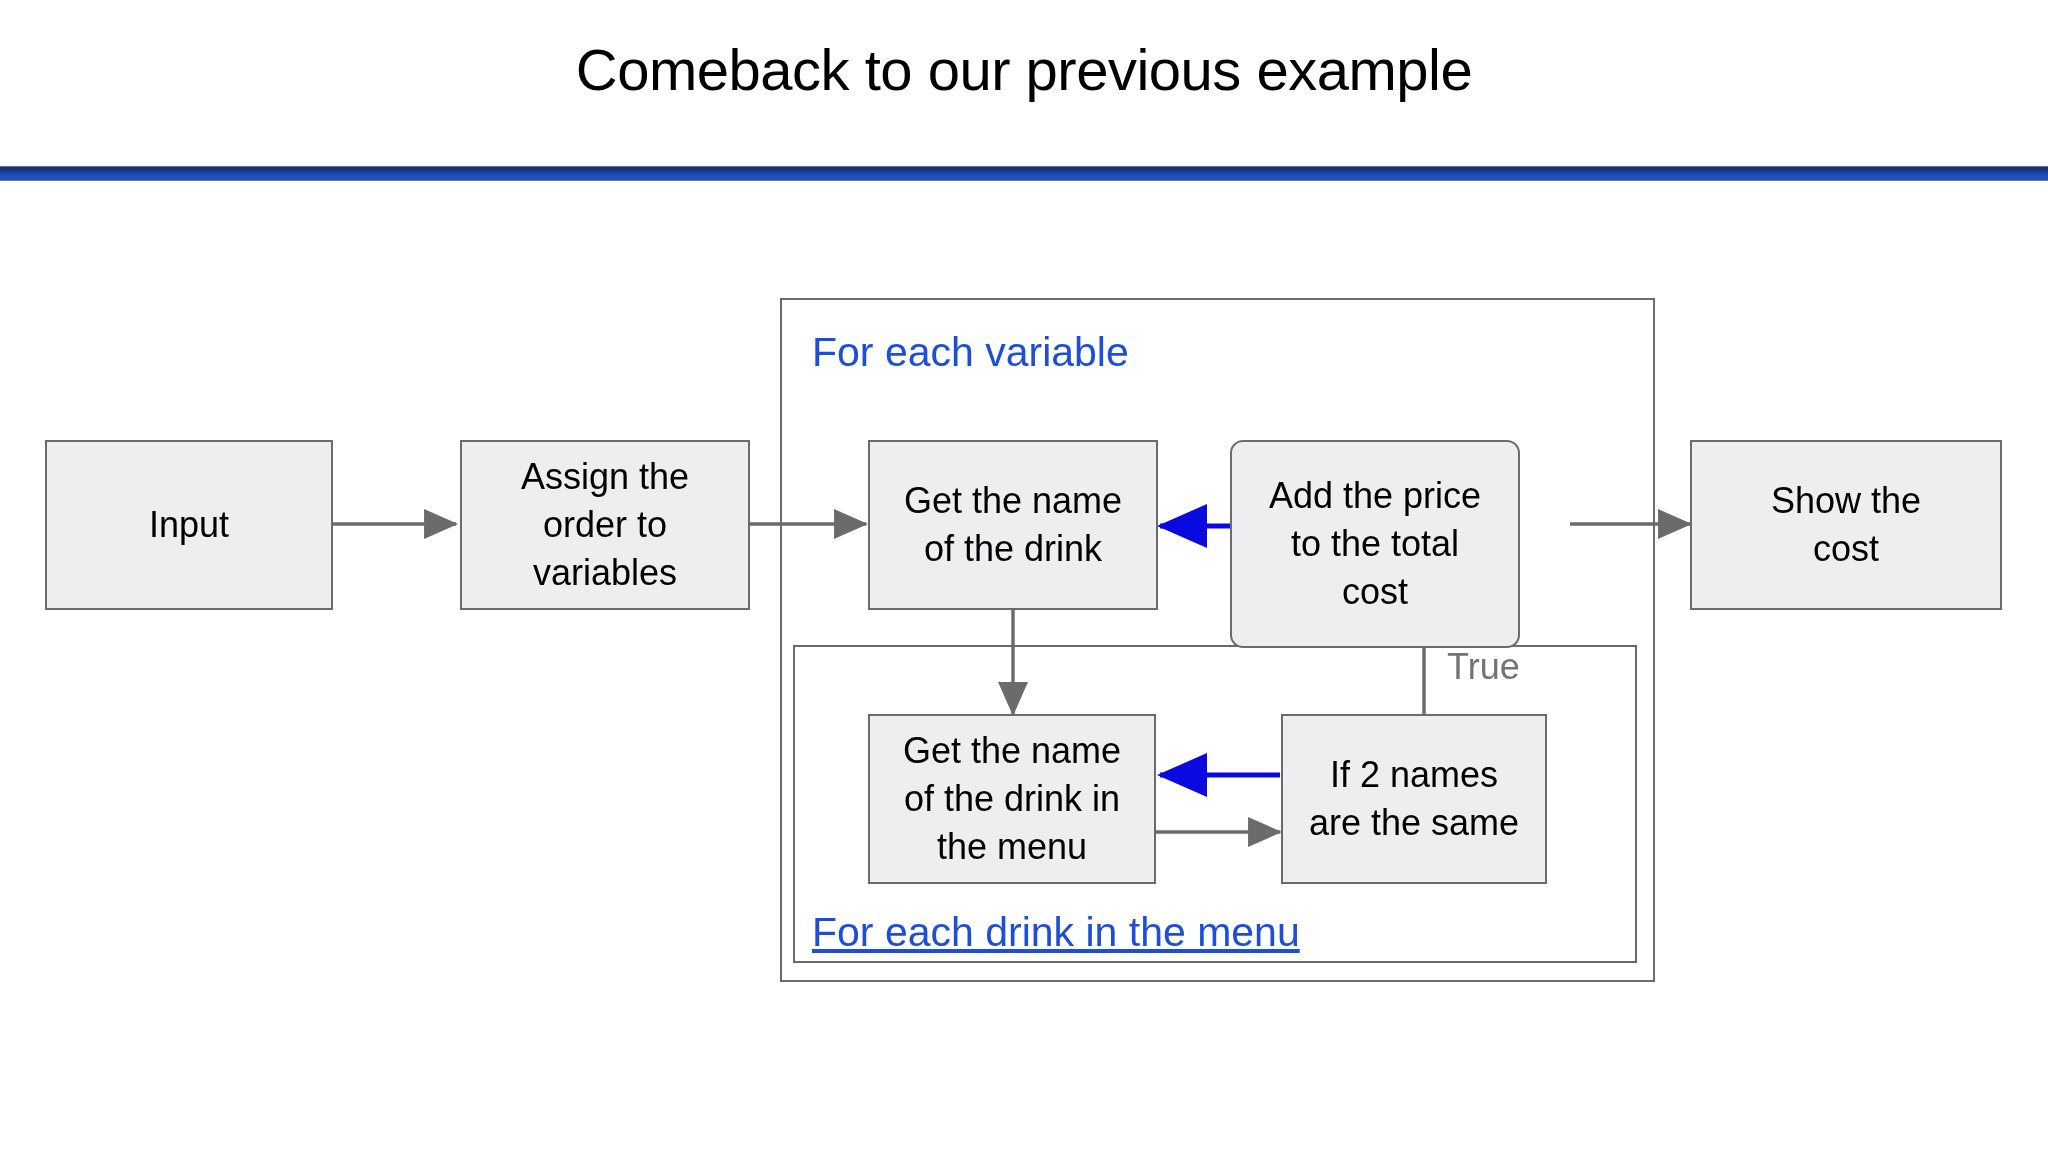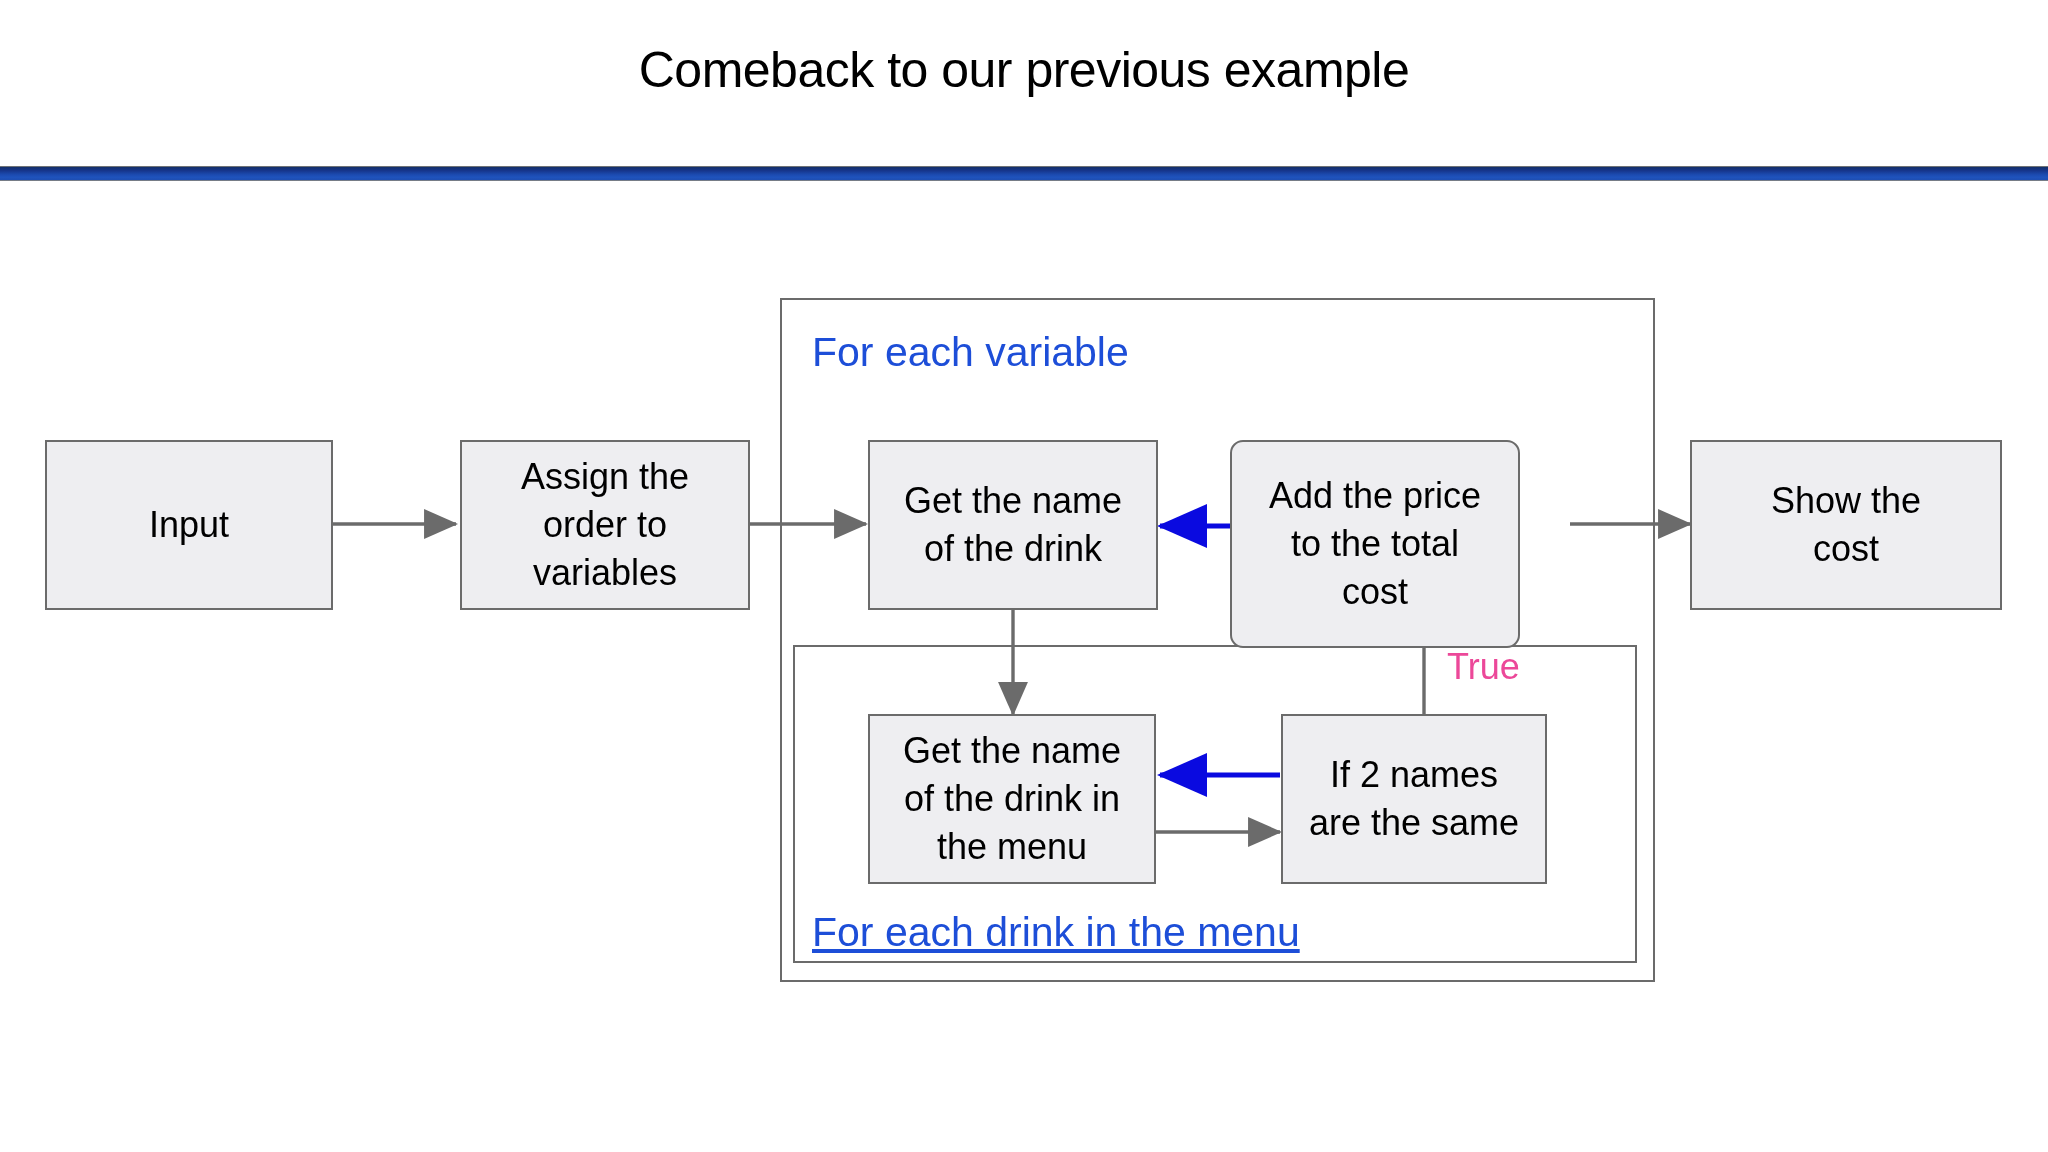--- a/index.html
+++ b/index.html
@@ -16,21 +16,21 @@
     color: #000000;
   }
 
   
   #slide-title {
     position: absolute;
     left: 0;
     top: 22px;
     width: 2048px;
     text-align: center;
-    font-size: 50px;
+    font-size: 58px;
     line-height: 96px;
     font-weight: 400;
     font-stretch: condensed;
     letter-spacing: -0.5px;
     color: #000000;
     white-space: nowrap;
   }
 
   
   #title-rule {
@@ -93,21 +93,21 @@
     color: #1d4ed8;
     white-space: nowrap;
     z-index: 2;
   }
 
   
   .edge-label {
     position: absolute;
     font-size: 36px;
     line-height: 44px;
-    color: #ec4899;
+    color: #737373;
     white-space: nowrap;
     z-index: 4;
   }
 
   
   #connectors {
     position: absolute;
     left: 0;
     top: 0;
     width: 2048px;

